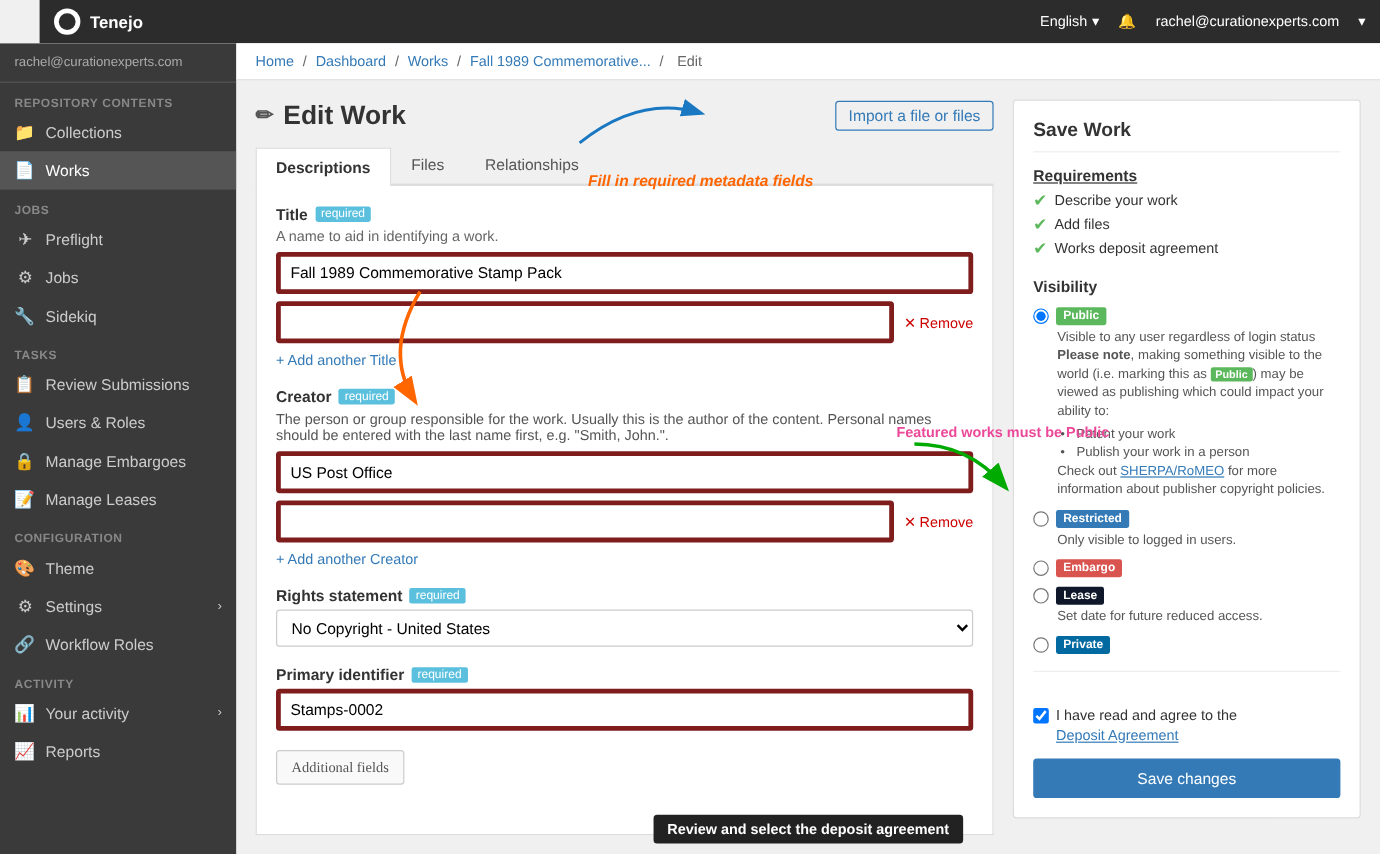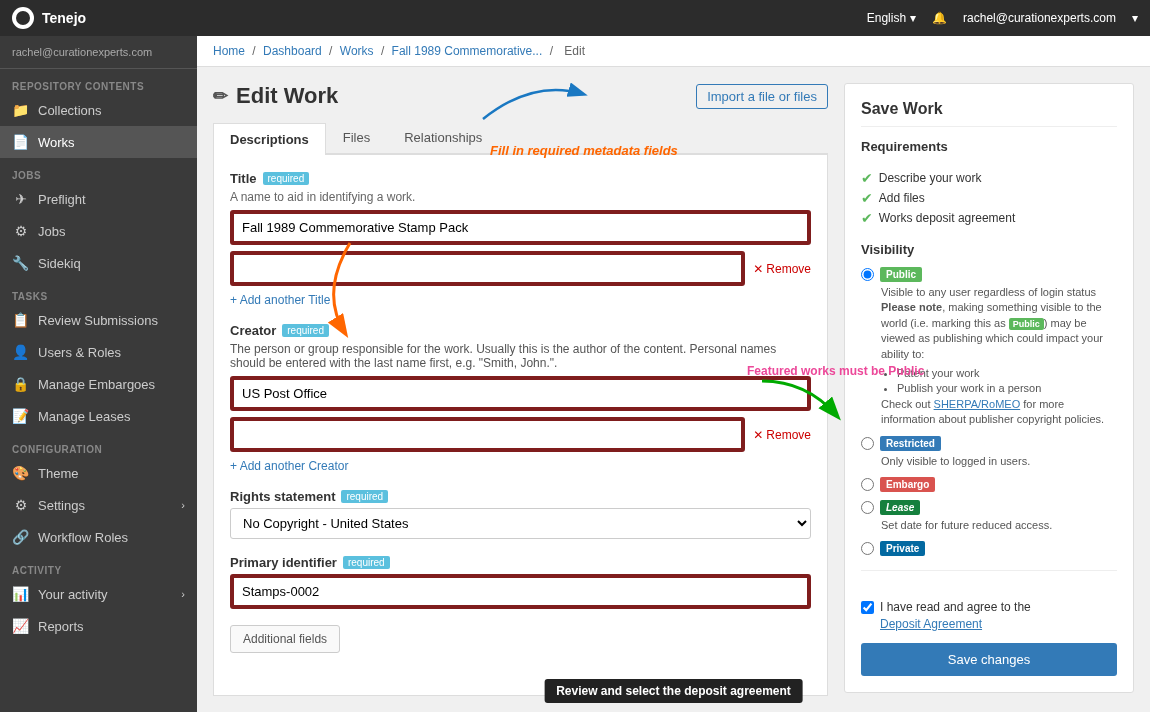--- a/index.html
+++ b/index.html
@@ -1,19 +1,19 @@
 <!DOCTYPE html>
 <html><head>
   <meta charset="utf-8">
   <style>
     * { box-sizing: border-box; margin: 0; padding: 0; }
     body { font-family: Arial, sans-serif; font-size: 13px; background: #f0f0f0; color: #333; display: flex; flex-direction: column; height: 712px; width: 1150px; overflow: hidden; }
 
     
-    .topbar { background: #2c2c2c; color: #fff; height: 36px; display: flex; align-items: center; justify-content: space-between; padding: 0 12px; flex-shrink: 0; }
+    .topbar { background: #2c2c2c; color: #fff; height: 36px; display: flex; align-items: center; justify-content: space-between; padding: 0 12px; flex-shrink: 0; margin-left: 33px; }
     .topbar-left { display: flex; align-items: center; gap: 8px; font-weight: bold; font-size: 14px; }
     .topbar-logo { width: 22px; height: 22px; background: #fff; border-radius: 50%; display: flex; align-items: center; justify-content: center; }
     .topbar-logo-inner { width: 14px; height: 14px; background: #2c2c2c; border-radius: 50%; }
     .topbar-right { display: flex; align-items: center; gap: 16px; font-size: 12px; }
     .topbar-right .lang { display: flex; align-items: center; gap: 4px; }
 
     
     .main-layout { display: flex; flex: 1; overflow: hidden; }
 
     
@@ -57,40 +57,40 @@
     .field-hint { color: #666; font-size: 12px; margin-bottom: 6px; }
     .text-input { width: 100%; border: 4px solid #7f1d1d; border-radius: 3px; padding: 6px 8px; font-size: 13px; outline: none; }
 
     .input-row { display: flex; align-items: center; gap: 8px; margin-bottom: 6px; }
     .input-row .text-input { flex: 1; }
     .remove-link { color: #cc0000; font-size: 12px; cursor: pointer; white-space: nowrap; display: flex; align-items: center; gap: 3px; }
     .add-link { color: #337ab7; font-size: 12px; cursor: pointer; text-decoration: none; }
 
     .select-input { width: 100%; border: 1px solid #ccc; border-radius: 3px; padding: 6px 8px; font-size: 13px; background: #fff; }
 
-    .additional-fields-btn { border: 1px solid #ccc; background: #f9f9f9; padding: 6px 12px; border-radius: 3px; font-size: 12px; cursor: pointer; color: #555; }
+    .additional-fields-btn { border: 1px solid #ccc; background: #f9f9f9; padding: 6px 12px; border-radius: 3px; font-size: 12px; cursor: pointer; color: #555; font-family: Liberation Serif, serif; }
 
     
     .save-panel { width: 290px; flex-shrink: 0; }
     .save-box { background: #fff; border: 1px solid #ddd; border-radius: 3px; padding: 16px; }
     .save-box h3 { font-size: 16px; font-weight: bold; margin-bottom: 12px; color: #333; border-bottom: 1px solid #eee; padding-bottom: 8px; }
     .requirements { margin-bottom: 16px; }
-    .requirements h4 { font-size: 13px; font-weight: bold; margin-bottom: 16px; color: #333; }
+    .requirements h4 { font-size: 13px; font-weight: bold; margin-bottom: 5px; color: #333; text-decoration: underline; }
     .req-item { display: flex; align-items: center; gap: 6px; font-size: 12px; margin-bottom: 4px; color: #333; }
     .req-check { color: #5cb85c; font-size: 14px; }
 
     .visibility h4 { font-size: 13px; font-weight: bold; margin-bottom: 10px; color: #333; }
     .visibility-option { margin-bottom: 8px; }
     .visibility-option .opt-header { display: flex; align-items: center; gap: 6px; margin-bottom: 3px; }
     .visibility-option input[type="radio"] { margin: 0; }
     .vis-badge { font-size: 10px; padding: 2px 6px; border-radius: 2px; color: #fff; font-weight: bold; }
     .vis-badge.public { background: #5cb85c; }
     .vis-badge.restricted { background: #337ab7; }
     .vis-badge.embargo { background: #d9534f; }
-    .vis-badge.lease { background: #15803d; font-style: italic; }
+    .vis-badge.lease { background: #0f172a; }
     .vis-badge.private { background: #0369a1; }
     .vis-desc { font-size: 11px; color: #555; margin-left: 20px; line-height: 1.4; }
     .vis-desc strong { font-weight: bold; }
     .vis-desc ul { margin-left: 16px; margin-top: 4px; }
     .vis-desc a { color: #337ab7; }
 
     .deposit-agreement { margin-top: 14px; border-top: 1px solid #eee; padding-top: 28px; }
     .deposit-agreement label { display: flex; align-items: flex-start; gap: 6px; font-size: 12px; color: #333; line-height: 1.4; }
     .deposit-agreement input[type="checkbox"] { margin-top: 2px; }
     .deposit-agreement a { color: #337ab7; }

